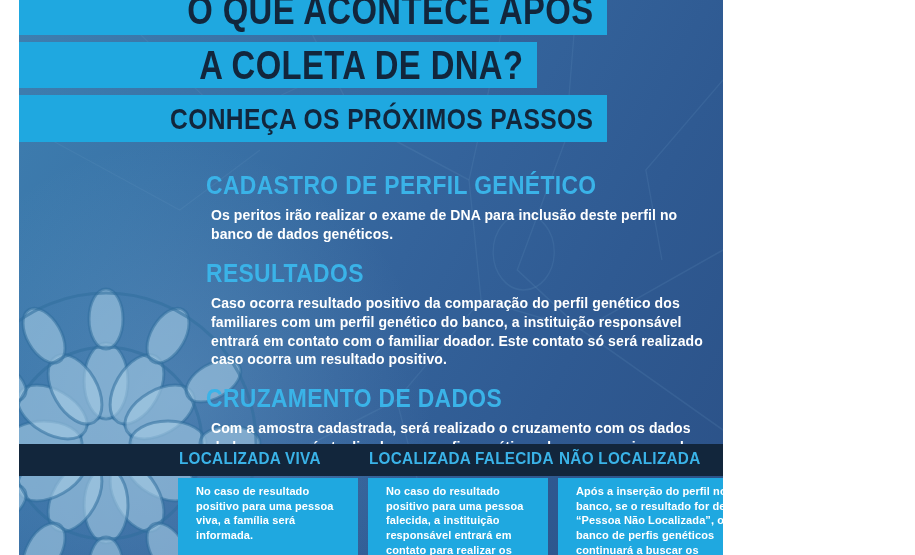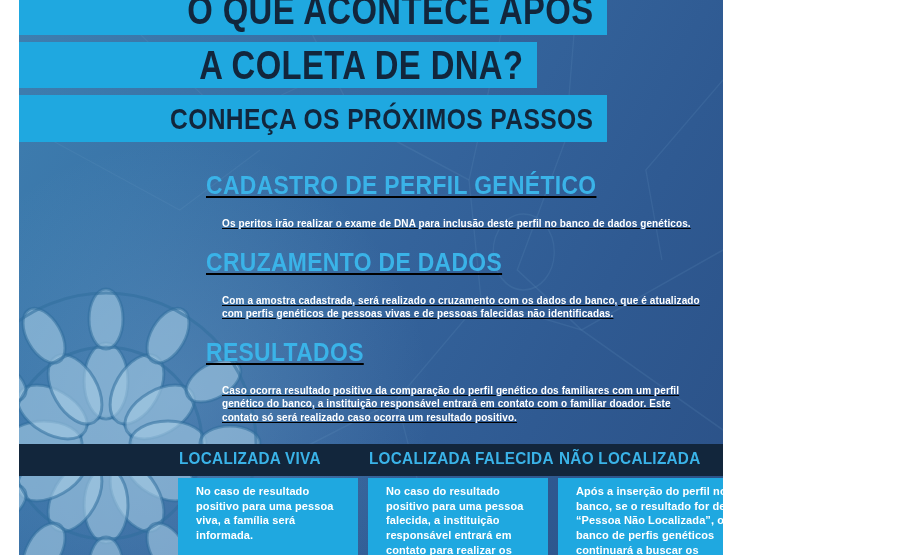--- a/index.html
+++ b/index.html
@@ -35,30 +35,30 @@
   }
   #bar1{top:-14px;  width:588px; height:49px;}
   #bar1 span{font-size:40px;}
   #bar2{top:42px;   width:518px; height:46px;}
   #bar2 span{font-size:40px;}
   #bar3{top:95px;   width:588px; height:47px;}
   #bar3 span{font-size:30px;}
 
   
   .sections{position:absolute; left:187px; top:170px; width:520px;}
-  .sec{margin-bottom:14px;text-decoration:underline;}
+  .sec{margin-bottom:14px;}
   .sec h2{
     margin:0 0 5px 0;
     font-family:"Liberation Sans Narrow","Liberation Sans",sans-serif;
     font-size:26px; font-weight:700; color:#3ab3e8;
     letter-spacing:.4px; transform:scaleX(.88); transform-origin:left center;
     white-space:nowrap;
   }
   .sec p{
-    margin:16px; color:#ffffff; font-size:10px; line-height:1.35;
+    margin:5px; color:#ffffff; font-size:14px; line-height:1.35;
     font-weight:600; letter-spacing:.1px; max-width:500px;
   }
   #sec3 p{max-width:505px;}
 
   
   .band{
     position:absolute; left:0; top:444px; width:876px; height:32px;
     background:#12263c;
   }
   .bandtitle{
@@ -143,27 +143,27 @@
   </div>
   <div class="titlebar" id="bar2">
     <span>A COLETA DE DNA?</span>
   </div>
 
   <div class="sections">
     <div class="sec" id="sec1">
       <h2>CADASTRO DE PERFIL GENÉTICO</h2>
       <p>Os peritos irão realizar o exame de DNA para inclusão deste perfil no banco de dados genéticos.</p>
     </div>
+    <div class="sec" id="sec3">
+      <h2>RESULTADOS</h2>
+      <p>Caso ocorra resultado positivo da comparação do perfil genético dos familiares com um perfil genético do banco, a instituição responsável entrará em contato com o familiar doador. Este contato só será realizado caso ocorra um resultado positivo.</p>
+    </div>
     <div class="sec" id="sec2">
       <h2>CRUZAMENTO DE DADOS</h2>
       <p>Com a amostra cadastrada, será realizado o cruzamento com os dados do banco, que é atualizado com perfis genéticos de pessoas vivas e de pessoas falecidas não identificadas.</p>
-    </div>
-    <div class="sec" id="sec3">
-      <h2>RESULTADOS</h2>
-      <p>Caso ocorra resultado positivo da comparação do perfil genético dos familiares com um perfil genético do banco, a instituição responsável entrará em contato com o familiar doador. Este contato só será realizado caso ocorra um resultado positivo.</p>
     </div>
   </div>
 
   <div class="band"></div>
   <div class="bandtitle" id="bt1">LOCALIZADA VIVA</div>
   <div class="bandtitle" id="bt2">LOCALIZADA FALECIDA</div>
   <div class="bandtitle" id="bt3">NÃO LOCALIZADA</div>
 
   <div class="cols">
     <div class="col" id="c1">

